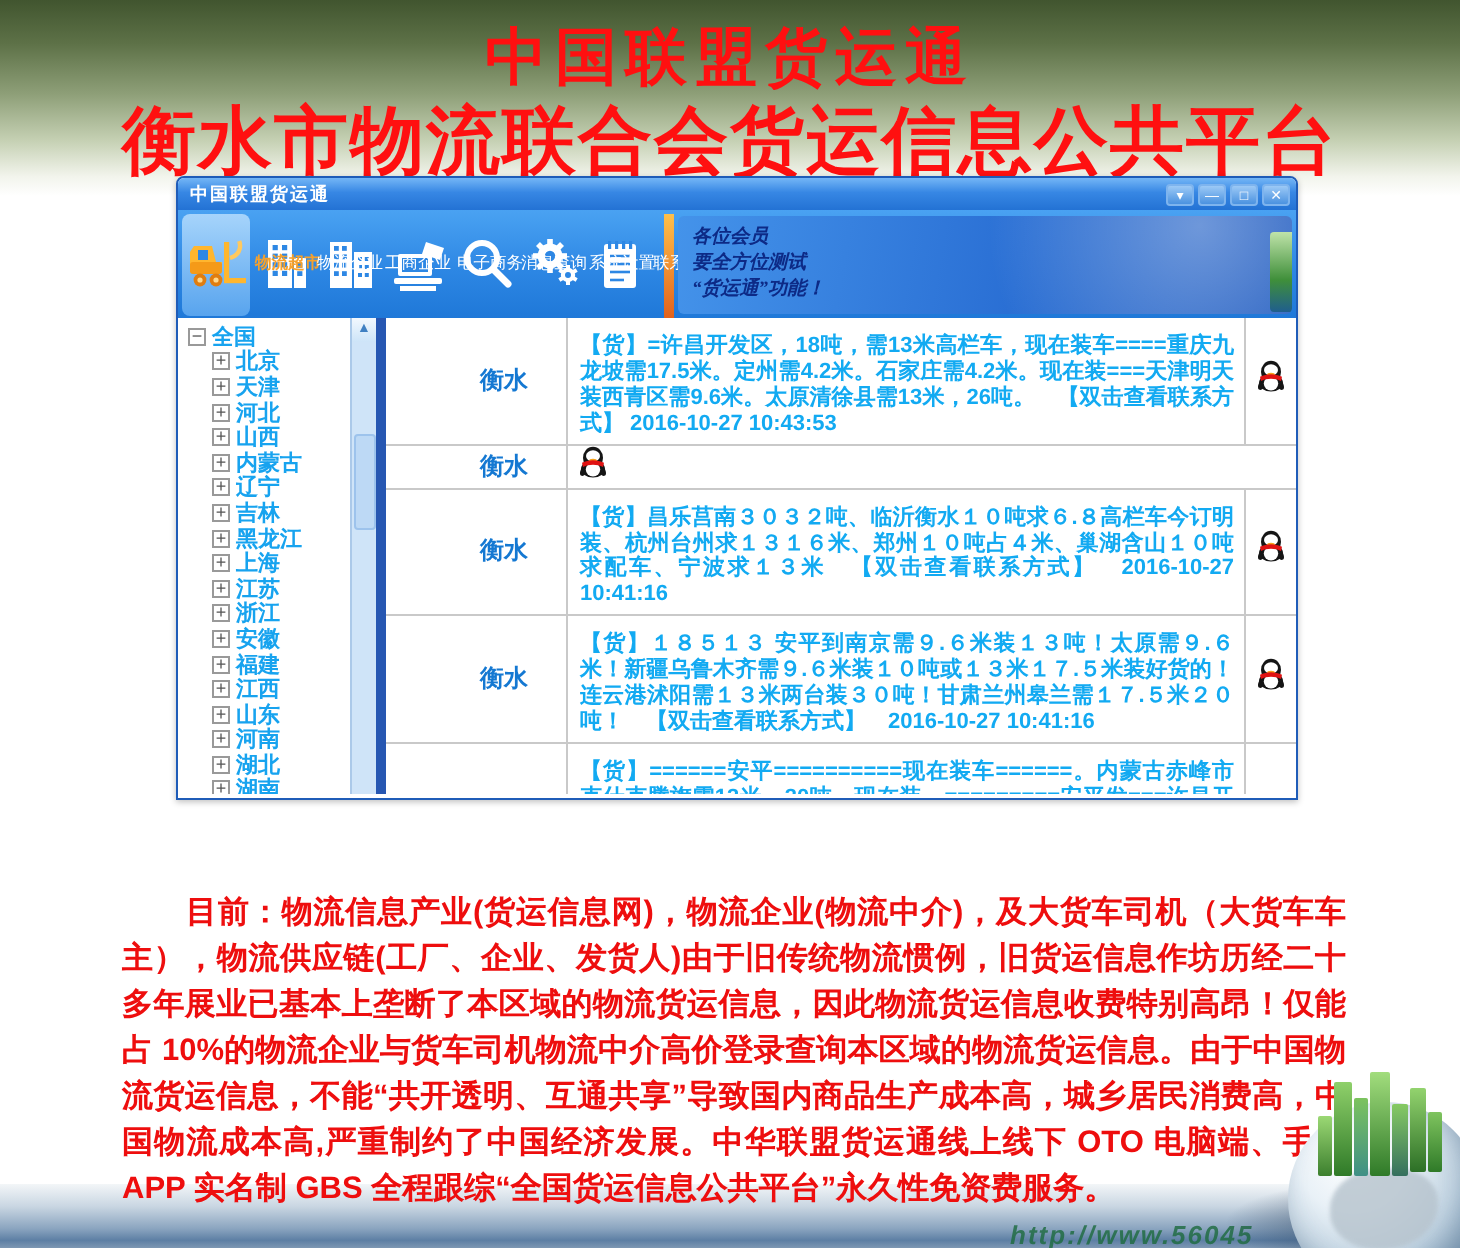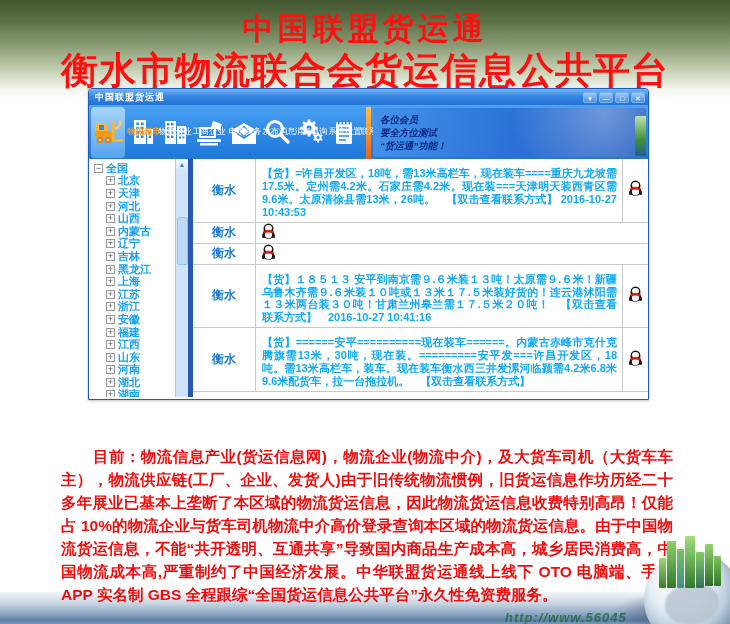--- a/index.html
+++ b/index.html
@@ -35,41 +35,41 @@
   .titem .tlabel{font-size:9px;color:#fff;white-space:nowrap;transform:scale(.92);}
   .titem.active{background:linear-gradient(#a6d4fb,#58a4ee);border-radius:4px;margin:0 1px 1px 0;}
   .titem.active .tlabel{color:#f7a12b;font-weight:700;}
   .tstripe{width:5px;margin:0 2px;background:linear-gradient(to bottom,#ffc04a,#e2621c);}
   .tbanner{flex:1;position:relative;overflow:hidden;border-radius:3px;margin:1px 2px 2px 0;
     background:
       radial-gradient(circle at 85% 10%,rgba(255,255,255,.35),rgba(255,255,255,0) 40%),
       linear-gradient(100deg,#4493ea 0%,#2a6fd4 55%,#1b57be 100%);
     color:#102e90;font-style:italic;font-weight:700;font-size:9.5px;line-height:13px;
     padding:5px 14px 0 7px;box-sizing:border-box;}
-  .tbanner .bq{color:#0d2a86;}
+  .tbanner .bq{color:#0d2a86;font-family:Liberation Serif, serif;}
   .tbanner-img{position:absolute;right:0;top:8px;width:11px;height:40px;
     background:linear-gradient(#bfe3a9,#3f8f3a 60%,#1f5e8e);border-radius:2px 0 0 2px;}
   
   .mainarea{display:flex;height:238px;}
   .sidebar{width:104px;position:relative;background:#fff;border-right:5px solid #2757b2;
     box-sizing:border-box;padding:3px 0 0 5px;overflow:hidden;}
   .tree-row{display:flex;align-items:center;height:12.6px;font-size:11px;font-weight:700;color:#17a3ef;white-space:nowrap;}
   .tree-row.child{margin-left:12px;}
   .pm{flex:none;width:9px;height:9px;border:1px solid #999;background:#fff;color:#555;font-weight:400;
     font-size:9px;line-height:7px;text-align:center;margin-right:3px;box-sizing:border-box;}
   .sb-scroll{position:absolute;right:0;top:0;bottom:0;width:12px;background:#cfe4f8;border-left:1px solid #abc9e9;}
   .sb-up{height:12px;background:linear-gradient(#f2f8fe,#cde4f8);color:#4080c2;font-size:7px;
     line-height:12px;text-align:center;}
   .sb-thumb{position:absolute;left:1px;top:58px;width:9px;height:46px;background:#bdd9f5;
     border:1px solid #9dc3ec;border-radius:2px;}
   
   .ftable{flex:1;display:flex;flex-direction:column;overflow:hidden;background:#fff;}
   .trow{display:flex;border-bottom:1px solid #c9c9c9;flex:none;}
   .origin{width:62px;flex:none;display:flex;align-items:center;justify-content:center;
-    color:#1478d2;font-weight:700;font-size:12px;border-right:1px solid #c9c9c9;}
+    color:#1478d2;font-weight:700;font-size:12px;border-right:1px solid #c9c9c9;padding-left:28px;}
   .msg{flex:1;padding:8px 5px 3px 6px;color:#12aaf2;font-weight:700;font-size:11px;line-height:12.9px;
     border-right:1px solid #c9c9c9;text-align:justify;}
   .qq{width:25px;flex:none;display:flex;align-items:center;justify-content:center;}
   
   .redtext{position:absolute;left:61px;top:403px;width:612px;color:#ee0e0e;font-weight:700;
     font-size:15.5px;line-height:23px;text-align:justify;text-indent:32px;margin-top:42px;}
   
   .url{position:absolute;left:505px;top:610px;color:#1d6b3e;font-size:13px;font-weight:700;
     font-style:italic;opacity:.8;letter-spacing:1px;}
   
@@ -175,30 +175,20 @@
               <rect x="5" y="8" width="17" height="11" rx="1" fill="#fff"></rect>
               <rect x="7" y="10" width="13" height="7" fill="#2d87e4"></rect>
               <rect x="3" y="20" width="24" height="3" rx="1" fill="#fff"></rect>
               <rect x="6" y="24" width="18" height="2.5" fill="#fff"></rect>
             </svg>
           </span>
           <span class="tlabel">电子商务</span>
         </div>
         <div class="titem">
           <span class="ticon">
-            <svg width="32" height="26" viewBox="0 0 32 26">
-              <path d="M4 9l12-7 12 7v14H4z" fill="#fff"></path>
-              <path d="M4 9l12 8 12-8" stroke="#2d87e4" stroke-width="1.5" fill="none"></path>
-              <path d="M16 5.5l5 5-5 5-5-5z" fill="#fff" stroke="#2d87e4" stroke-width="1.2"></path>
-            </svg>
-          </span>
-          <span class="tlabel">发布消息</span>
-        </div>
-        <div class="titem">
-          <span class="ticon">
             <svg width="30" height="30" viewBox="0 0 30 30">
               <circle cx="13" cy="12" r="7.5" stroke="#fff" stroke-width="3" fill="none"></circle>
               <line x1="18.5" y1="17.5" x2="26" y2="25" stroke="#fff" stroke-width="3.5" stroke-linecap="round"></line>
             </svg>
           </span>
           <span class="tlabel">消息查询</span>
         </div>
         <div class="titem">
           <span class="ticon">
             <svg width="30" height="30" viewBox="0 0 30 30">
@@ -359,20 +349,21 @@
                 <ellipse cx="6.5" cy="11.8" rx="3.6" ry="3.4" fill="#fff"></ellipse>
                 <ellipse cx="6.5" cy="5" rx="3.5" ry="2.9" fill="#fff"></ellipse>
                 <ellipse cx="6.5" cy="7.4" rx="2" ry="1" fill="#f6a21b"></ellipse>
                 <path d="M1 8.4c3.2-1.7 7.8-1.7 11 0l-.5 2.1c-3.1-1.5-6.9-1.5-10 0z" fill="#e01212"></path>
                 <path d="M.7 11.3c-.9 1.7-1 3.2.1 3.6.8.3 1.7-.5 2.1-1.7zM12.3 11.3c.9 1.7 1 3.2-.1 3.6-.8.3-1.7-.5-2.1-1.7z" fill="#151515"></path>
               </svg></span>
           </div>
         </div>
         <div class="trow">
           <div class="origin">衡水</div>
+          <div class="msg">【货】昌乐莒南３０３２吨、临沂衡水１０吨求６.８高栏车今订明装、杭州台州求１３１６米、郑州１０吨占４米、巢湖含山１０吨求配车、宁波求１３米　【双击查看联系方式】　2016-10-27 10:41:16</div>
           <div class="qq">
             <span class="qqicon"><svg width="13" height="16" viewBox="0 0 13 16">
                 <ellipse cx="6.5" cy="6" rx="5" ry="5.6" fill="#151515"></ellipse>
                 <ellipse cx="6.5" cy="11.5" rx="6" ry="4.3" fill="#151515"></ellipse>
                 <ellipse cx="6.5" cy="11.8" rx="3.6" ry="3.4" fill="#fff"></ellipse>
                 <ellipse cx="6.5" cy="5" rx="3.5" ry="2.9" fill="#fff"></ellipse>
                 <ellipse cx="6.5" cy="7.4" rx="2" ry="1" fill="#f6a21b"></ellipse>
                 <path d="M1 8.4c3.2-1.7 7.8-1.7 11 0l-.5 2.1c-3.1-1.5-6.9-1.5-10 0z" fill="#e01212"></path>
                 <path d="M.7 11.3c-.9 1.7-1 3.2.1 3.6.8.3 1.7-.5 2.1-1.7zM12.3 11.3c.9 1.7 1 3.2-.1 3.6-.8.3-1.7-.5-2.1-1.7z" fill="#151515"></path>
               </svg></span>

